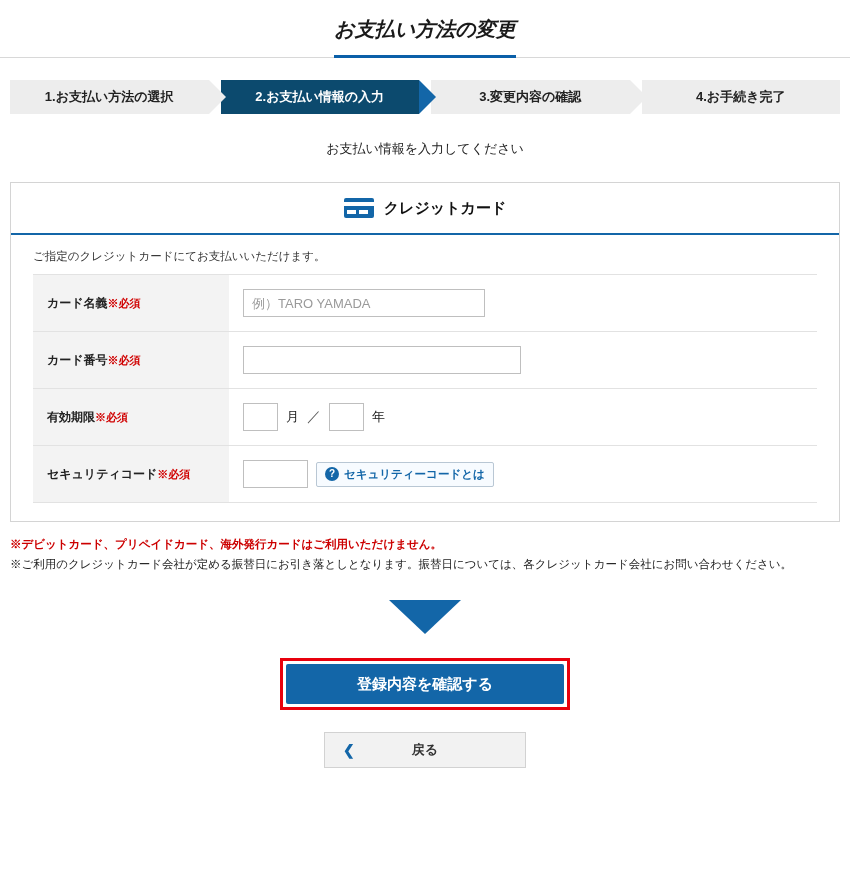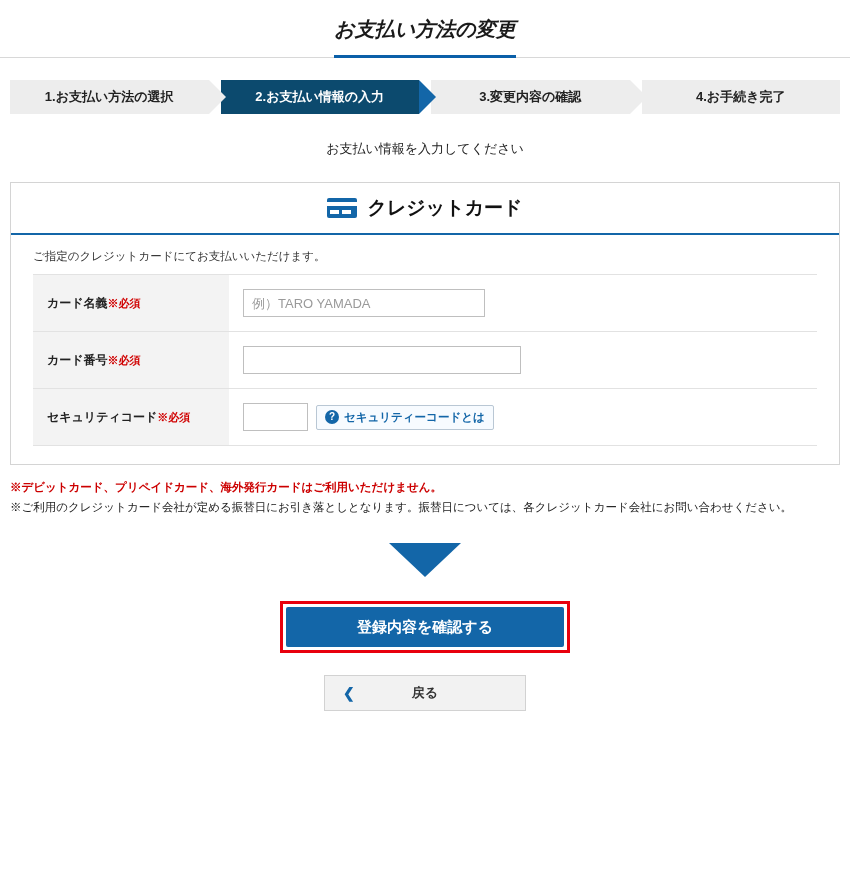--- a/index.html
+++ b/index.html
@@ -94,21 +94,21 @@
   }
   .panel-head {
     height: 50px;
     border-bottom: 2px solid #1366a8;
     display: flex;
     align-items: center;
     justify-content: center;
     gap: 10px;
   }
   .panel-head-title {
-    font-size: 19px;
+    font-size: 15px;
     font-weight: bold;
     color: #111;
   }
   .card-icon {
     width: 30px;
     height: 20px;
     background: #1366a8;
     border-radius: 2px;
     position: relative;
   }
@@ -332,20 +332,34 @@
     <tr>
       <th>
         <span>カード番号</span><span class="req">※必須</span>
       </th>
       <td>
         <input class="txt w-number" type="text" placeholder="" style="">
       </td>
     </tr>
     <tr>
       <th>
+        <span>有効期限</span><span class="req">※必須</span>
+      </th>
+      <td>
+        <div class="inline">
+          <input class="txt w-small" type="text" style="">
+          <span class="unit">月</span>
+          <span class="slash">／</span>
+          <input class="txt w-small" type="text" style="">
+          <span class="unit">年</span>
+        </div>
+      </td>
+    </tr>
+    <tr>
+      <th>
         <span>セキュリティコード</span><span class="req">※必須</span>
       </th>
       <td>
         <div class="inline">
           <input class="txt w-sec" type="text" style="">
           <span class="help-btn">
             <span class="q-badge">?</span>
             <span>セキュリティーコードとは</span>
           </span>
         </div>

